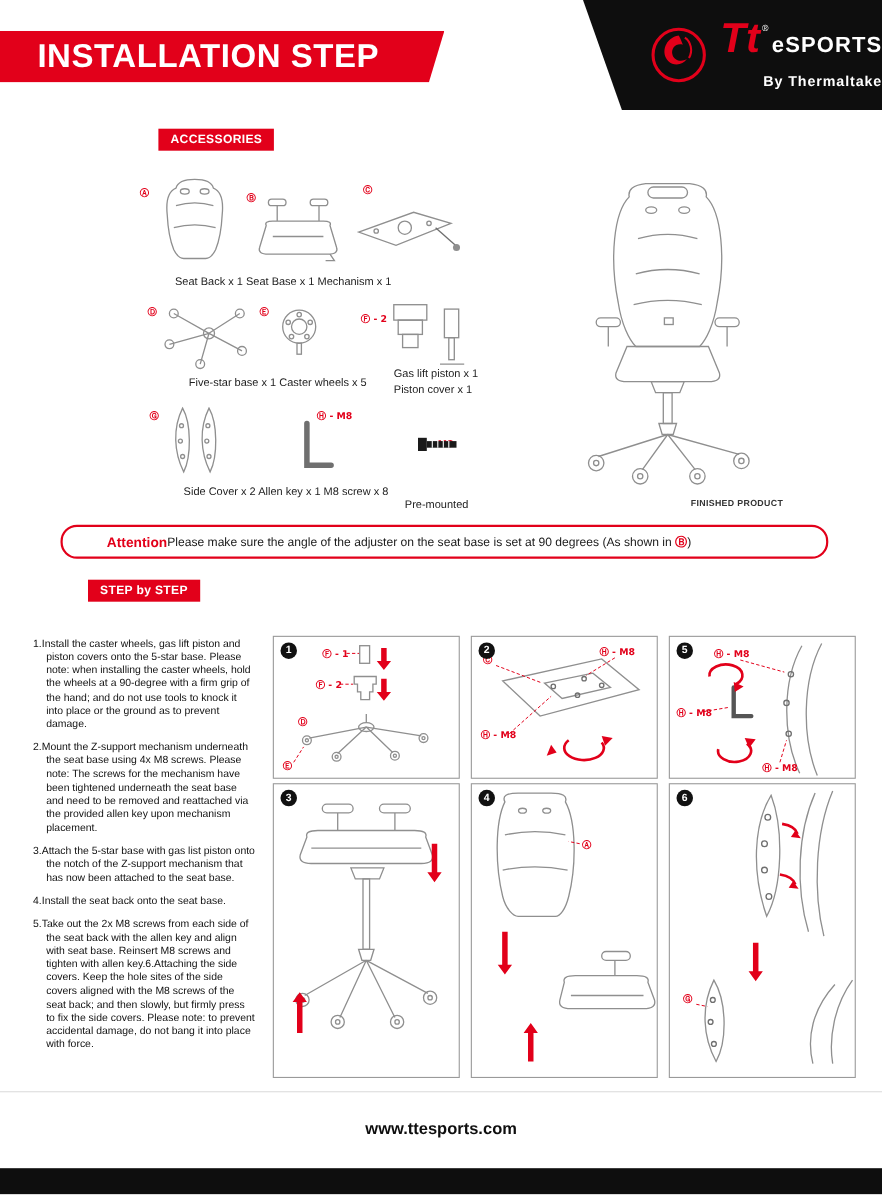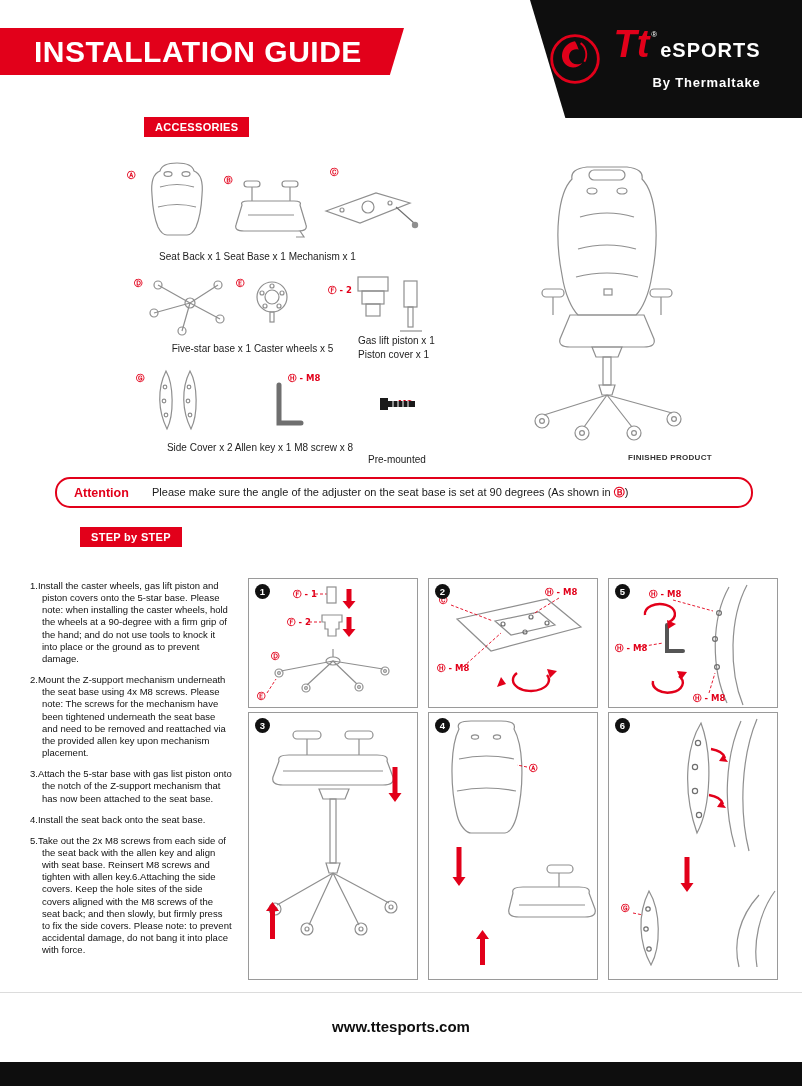--- a/index.html
+++ b/index.html
@@ -7,23 +7,23 @@
         font-family:"Liberation Sans",sans-serif;color:#1a1a1a;}
   .abs{position:absolute;}
   svg{display:block;}
   .ln{stroke:#8f8f8f;fill:none;stroke-width:1.2;}
   .lnd{stroke:#6f6f6f;fill:none;stroke-width:1.2;}
   .rf{fill:#e2001a;}
   .rs{stroke:#e2001a;fill:none;stroke-width:2.4;}
   .rd{stroke:#e2001a;stroke-width:0.9;stroke-dasharray:3 2;fill:none;}
   .sl{fill:#e2001a;font-size:8.5px;font-weight:bold;font-family:"DejaVu Sans",sans-serif;}
   
-  .hdr-black{position:absolute;top:0;right:0;width:272px;height:118px;background:#0e0e0e;
+  .hdr-black{position:absolute;top:0;right:0;width:272px;height:100px;background:#0e0e0e;
              clip-path:polygon(0 0,100% 0,100% 100%,13% 100%);
-             display:flex;align-items:center;justify-content:center;padding-right:24px;box-sizing:border-box;gap:10px;}
+             display:flex;align-items:center;justify-content:flex-end;box-sizing:border-box;gap:10px;}
   .hdr-red{position:absolute;top:28px;left:0;width:404px;height:47px;background:#e2001a;
            clip-path:polygon(0 0,100% 0,96.5% 100%,0 100%);display:flex;align-items:center;}
   .hdr-title{color:#fff;font-size:30px;font-weight:bold;letter-spacing:.5px;margin:0 0 0 34px;white-space:nowrap;}
   .brand-block{display:flex;flex-direction:column;align-items:flex-end;}
   .brand-line{display:flex;align-items:baseline;}
   .brand-tt{color:#e2001a;font-size:38px;font-weight:bold;font-style:italic;line-height:.85;}
   .brand-reg{color:#fff;font-size:8px;align-self:flex-start;margin:2px 3px 0 2px;}
   .brand-esports{color:#fff;font-size:20px;font-weight:bold;letter-spacing:1px;}
   .brand-by{color:#fff;font-size:13px;font-weight:bold;letter-spacing:.8px;margin-top:13px;}
   
@@ -31,21 +31,21 @@
   
   .acc-canvas{position:absolute;left:0;top:145px;width:802px;height:335px;}
   .plabel{position:absolute;font-size:8.5px;font-weight:bold;color:#e2001a;
           font-family:"DejaVu Sans",sans-serif;white-space:nowrap;}
   .cap{position:absolute;font-size:10px;color:#222;}
   .cap-c{text-align:center;}
   .cap-b{font-weight:bold;font-size:8px;letter-spacing:.3px;color:#333;}
   
   .attn{position:absolute;left:55px;top:477px;width:698px;height:31px;border:2px solid #e2001a;
         border-radius:15px;box-sizing:border-box;display:flex;align-items:center;background:#fff;}
-  .attn-label{color:#e2001a;font-weight:bold;font-size:12.5px;margin-left:17px;width:78px;flex:none;}
+  .attn-label{color:#e2001a;font-weight:bold;font-size:12.5px;margin-left:17px;width:78px;flex:none;text-align:right;}
   .attn-text{font-size:11px;color:#1a1a1a;}
   .attn-ref{color:#e2001a;font-weight:bold;font-family:"DejaVu Sans",sans-serif;}
   
   .instructions{position:absolute;left:30px;top:580px;width:214px;}
   .instr{font-size:9.5px;line-height:1.28;color:#111;margin:0 12px 9px 0;padding-left:12px;text-indent:-12px;}
   .panel{position:absolute;border:1px solid #9a9a9a;background:#fff;box-sizing:border-box;}
   .p-r1{top:578px;width:170px;height:130px;}
   .p-r2{top:712px;width:170px;height:268px;}
   .c1{left:248px;}.c2{left:428px;}.c3{left:608px;}
   .panel-num{position:absolute;top:5px;left:6px;width:15px;height:15px;border-radius:50%;background:#111;
@@ -72,21 +72,21 @@
     <div class="brand-block">
       <div class="brand-line">
         <span class="brand-tt">Tt</span>
         <span class="brand-reg">®</span>
         <span class="brand-esports">eSPORTS</span>
       </div>
       <div class="brand-by">By Thermaltake</div>
     </div>
   </div>
   <div class="hdr-red">
-    <h1 class="hdr-title">INSTALLATION GUIDE</h1>
+    <h1 class="hdr-title">INSTALLATION STEP</h1>
   </div>
 
   <div class="abs" style="left:144px;top:117px;">
     <span class="tag">ACCESSORIES</span>
   </div>
 
   <div class="acc-canvas">
 
     <span class="plabel" style="left:127px;top:25px;">Ⓐ</span>
     <span class="abs" style="left:142px;top:16px;">

